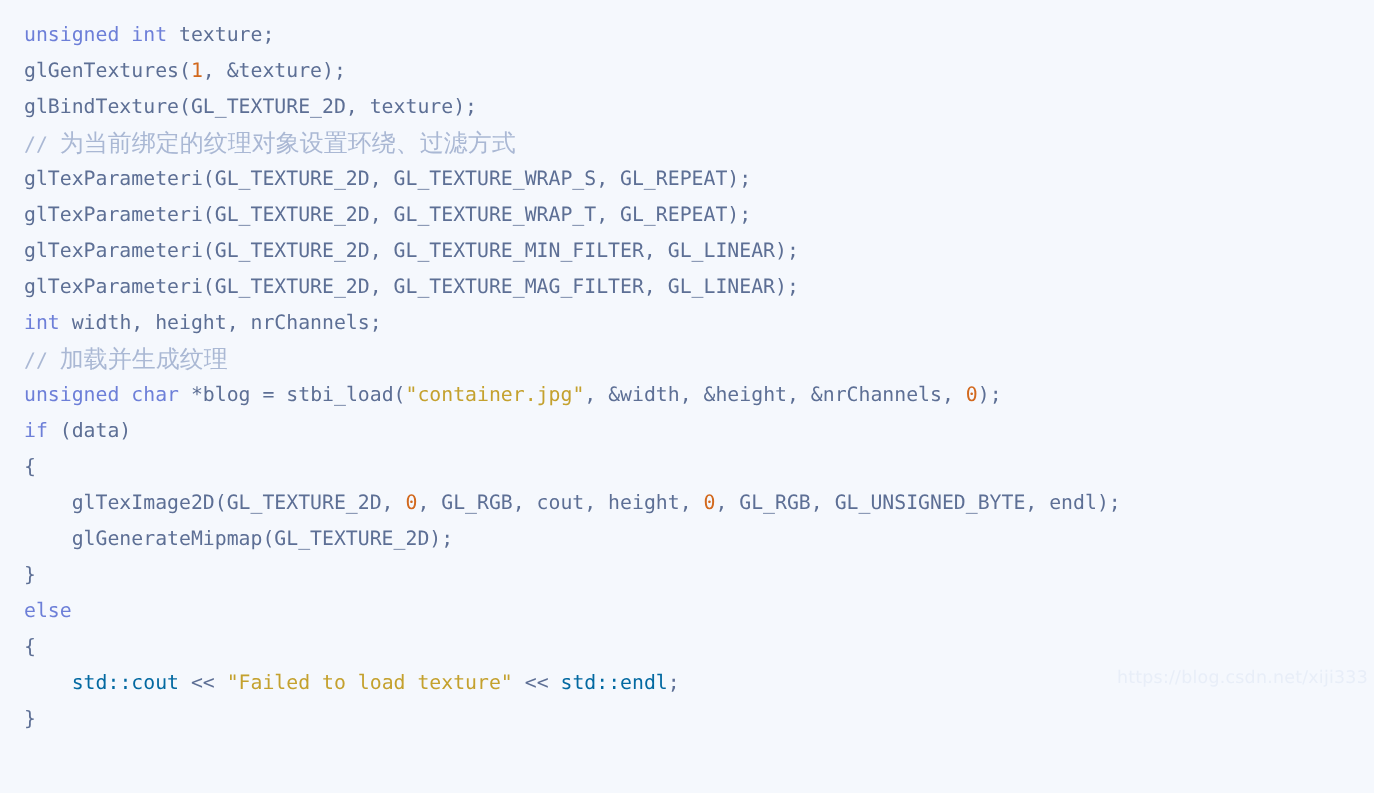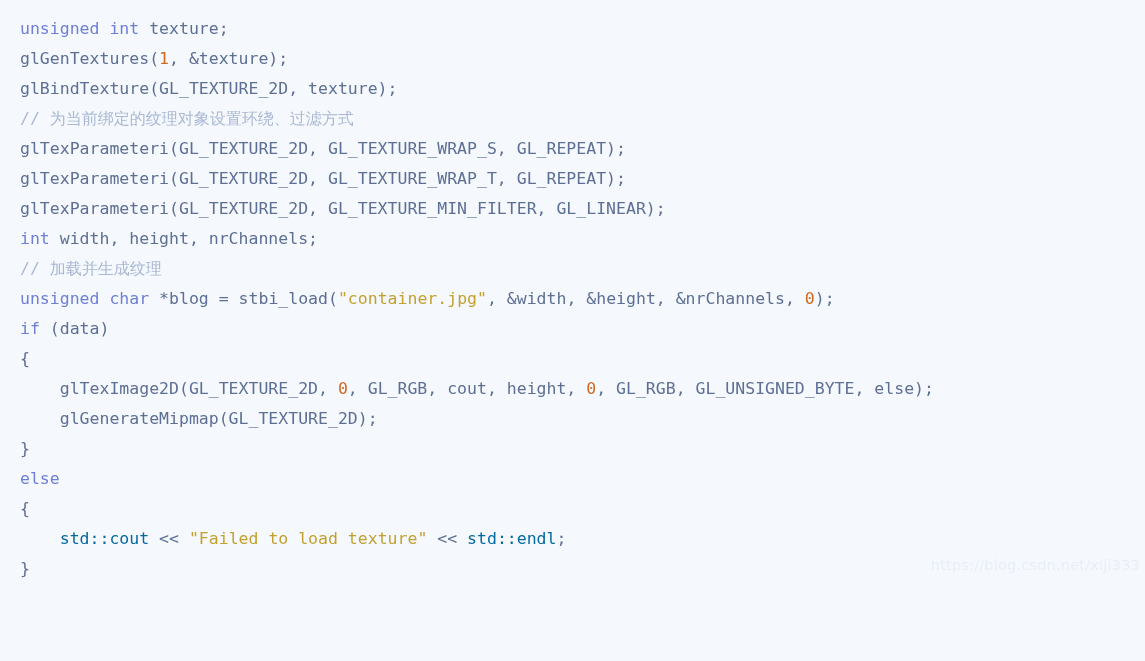--- a/index.html
+++ b/index.html
@@ -30,21 +30,21 @@
     letter-spacing: 0px;
   }
   .tok-kw       { color: #6d7fd8; }
   .tok-plain    { color: #5d6f95; }
   .tok-num      { color: #d2691e; }
   .tok-str      { color: #c4a12e; }
   .tok-comment  { color: #aab8d4; }
   .tok-std      { color: #0369a1; }
   .cn {
     font-family: "DejaVu Sans", "Liberation Serif", serif;
-    font-size: 16px;
+    font-size: 20px;
   }
   #watermark {
     position: absolute;
     right: 5px;
     bottom: 9px;
     font-family: "DejaVu Sans", "Liberation Sans", sans-serif;
     font-size: 14.5px;
     color: #e8eef8;
     letter-spacing: 0.2px;
     white-space: pre;
@@ -62,32 +62,33 @@
   <div class="code-line"><span class="tok-plain">glBindTexture(GL_TEXTURE_2D, texture);</span></div>
 
   <div class="code-line"><span class="tok-comment">// </span><span class="tok-comment cn">为当前绑定的纹理对象设置环绕、过滤方式</span></div>
 
   <div class="code-line"><span class="tok-plain">glTexParameteri(GL_TEXTURE_2D, GL_TEXTURE_WRAP_S, GL_REPEAT);</span></div>
 
   <div class="code-line"><span class="tok-plain">glTexParameteri(GL_TEXTURE_2D, GL_TEXTURE_WRAP_T, GL_REPEAT);</span></div>
 
   <div class="code-line"><span class="tok-plain">glTexParameteri(GL_TEXTURE_2D, GL_TEXTURE_MIN_FILTER, GL_LINEAR);</span></div>
 
+  <div class="code-line"><span class="tok-plain">glTexParameteri(GL_TEXTURE_2D, GL_TEXTURE_MAG_FILTER, GL_LINEAR);</span></div>
 
   <div class="code-line"><span class="tok-kw">int</span><span class="tok-plain"> width, height, nrChannels;</span></div>
 
   <div class="code-line"><span class="tok-comment">// </span><span class="tok-comment cn">加载并生成纹理</span></div>
 
   <div class="code-line"><span class="tok-kw">unsigned</span><span class="tok-plain"> </span><span class="tok-kw">char</span><span class="tok-plain"> *blog = stbi_load(</span><span class="tok-str">"container.jpg"</span><span class="tok-plain">, &amp;width, &amp;height, &amp;nrChannels, </span><span class="tok-num">0</span><span class="tok-plain">);</span></div>
 
   <div class="code-line"><span class="tok-kw">if</span><span class="tok-plain"> (data)</span></div>
 
   <div class="code-line"><span class="tok-plain">{</span></div>
 
-  <div class="code-line"><span class="tok-plain">    glTexImage2D(GL_TEXTURE_2D, </span><span class="tok-num">0</span><span class="tok-plain">, GL_RGB, cout, height, </span><span class="tok-num">0</span><span class="tok-plain">, GL_RGB, GL_UNSIGNED_BYTE, else);</span></div>
+  <div class="code-line"><span class="tok-plain">    glTexImage2D(GL_TEXTURE_2D, </span><span class="tok-num">0</span><span class="tok-plain">, GL_RGB, cout, height, </span><span class="tok-num">0</span><span class="tok-plain">, GL_RGB, GL_UNSIGNED_BYTE, endl);</span></div>
 
   <div class="code-line"><span class="tok-plain">    glGenerateMipmap(GL_TEXTURE_2D);</span></div>
 
   <div class="code-line"><span class="tok-plain">}</span></div>
 
   <div class="code-line"><span class="tok-kw">else</span></div>
 
   <div class="code-line"><span class="tok-plain">{</span></div>
 
   <div class="code-line"><span class="tok-plain">    </span><span class="tok-std">std::cout</span><span class="tok-plain"> &lt;&lt; </span><span class="tok-str">"Failed to load texture"</span><span class="tok-plain"> &lt;&lt; </span><span class="tok-std">std::endl</span><span class="tok-plain">;</span></div>

